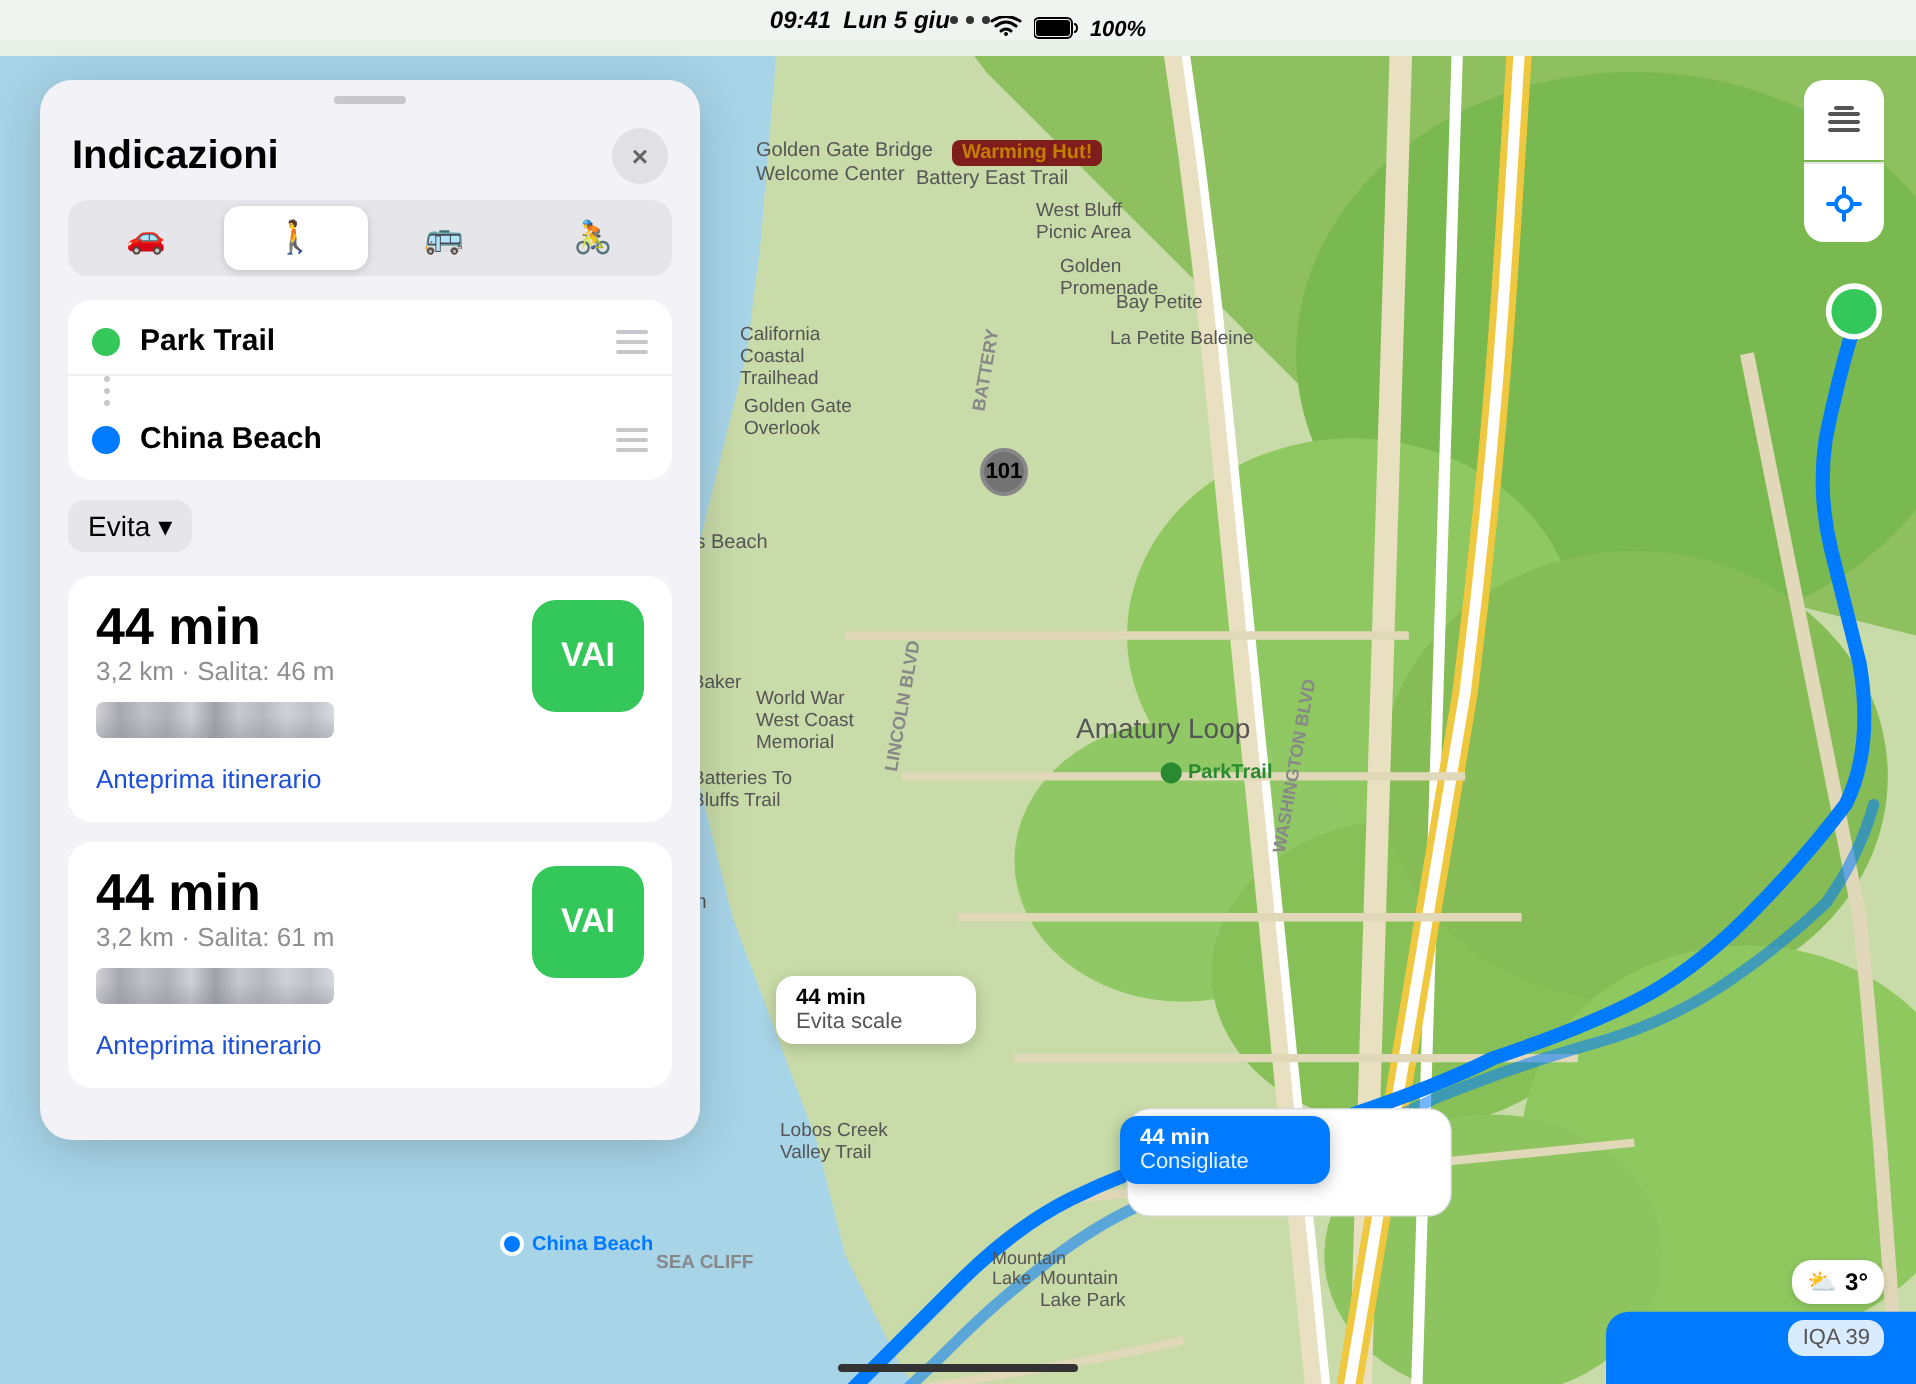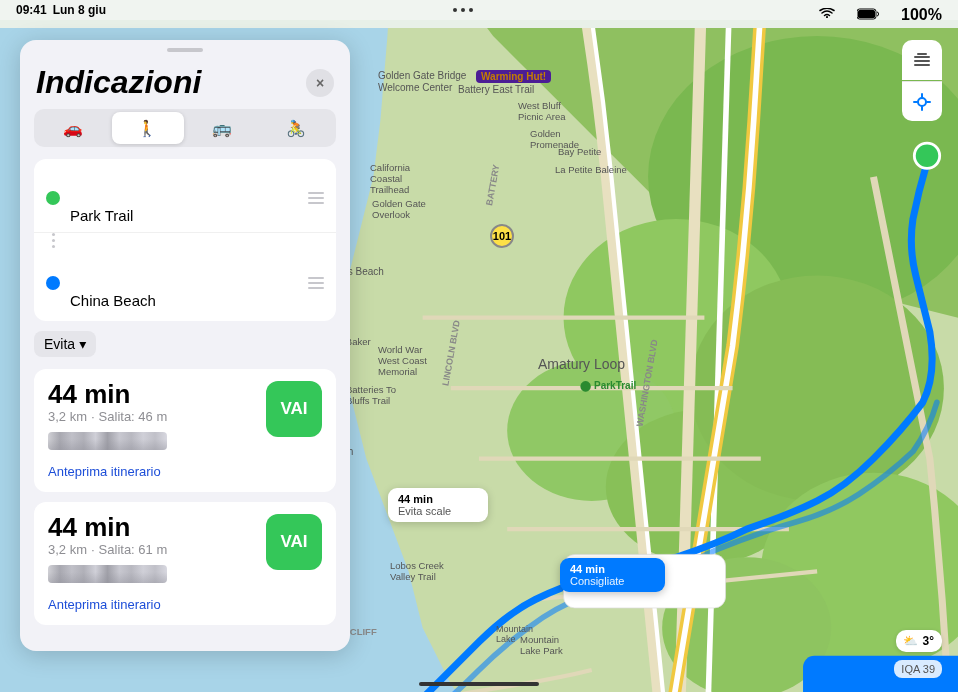--- a/index.html
+++ b/index.html
@@ -13,29 +13,30 @@
     }
 
     
     .status-bar {
       position: absolute;
       top: 0; left: 0; right: 0;
       height: 20px;
       background: #f0f4f0;
       display: flex;
       align-items: center;
-      justify-content: space-between;
+      justify-content: center;
       padding: 0 16px;
       font-size: 12px;
       font-weight: 600;
       z-index: 100;
+      font-style: italic;
     }
     .status-bar-left { display: flex; gap: 6px; align-items: center; }
     .status-bar-center { display: flex; gap: 4px; }
-    .status-bar-right { display: flex; gap: 22px; align-items: center; font-size: 16px; margin-top: 10px; }
+    .status-bar-right { display: flex; gap: 6px; align-items: center; font-size: 11px; margin-top: 10px; }
     .dot { width: 4px; height: 4px; background: #333; border-radius: 50%; }
 
     
     .map-area {
       position: absolute;
       top: 28px; left: 0; right: 0; bottom: 0;
       background: #d4e8c2;
       overflow: hidden;
     }
 
@@ -68,24 +69,23 @@
     }
 
     .sidebar-header {
       display: flex;
       align-items: center;
       justify-content: space-between;
       padding: 8px 16px 8px;
     }
 
     .sidebar-title {
-      font-size: 32px;
+      font-size: 20px;
       font-weight: 700;
       color: #000;
-      font-style: italic;
     }
 
     .close-btn {
       width: 28px; height: 28px;
       background: #e0e0e5;
       border-radius: 50%;
       display: flex; align-items: center; justify-content: center;
       font-size: 14px;
       color: #666;
       cursor: pointer;
@@ -151,22 +151,21 @@
       width: 14px; height: 14px;
       background: #007aff;
       border-radius: 50%;
       flex-shrink: 0;
     }
 
     .route-input-text {
       flex: 1;
       font-size: 15px;
       color: #000;
-      font-weight: 400;
-      margin-top: 36px;
+      font-weight: 700;
     }
 
     .sep-dot { width: 3px; height: 3px; background: #c7c7cc; border-radius: 50%; }
 
     .hamburger-icon {
       display: flex;
       flex-direction: column;
       gap: 3px;
       cursor: pointer;
     }
@@ -328,21 +327,21 @@
       border-radius: 2px;
       z-index: 200;
     }
   </style>
 </head>
 <body>
 
 <div class="status-bar">
   <div class="status-bar-left">
     <span>09:41</span>
-    <span>Lun 8 giu</span>
+    <span>Lun 5 giu</span>
   </div>
   <div class="status-bar-center">
     <div class="dot"></div>
     <div class="dot"></div>
     <div class="dot"></div>
   </div>
   <div class="status-bar-right">
     <span>
       <svg width="16" height="12" viewBox="0 0 16 12">
         <path d="M8 10 a1 1 0 1 1 0.001 0z" fill="#000"></path>
@@ -418,23 +417,23 @@
   </svg>
 
   <div style="position:absolute;top:42px;left:378px;font-size:10px;color:#555;font-weight:500;max-width:120px;line-height:1.2;">Golden Gate Bridge<br>Welcome Center</div>
   <div style="position:absolute;top:56px;left:458px;font-size:10px;color:#555;font-weight:500;">Battery East Trail</div>
   <div style="position:absolute;top:72px;left:518px;font-size:9.5px;color:#555;font-weight:500;">West Bluff<br>Picnic Area</div>
   <div style="position:absolute;top:100px;left:530px;font-size:9.5px;color:#555;font-weight:500;">Golden<br>Promenade</div>
   <div style="position:absolute;top:118px;left:558px;font-size:9.5px;color:#555;font-weight:500;">Bay Petite</div>
   <div style="position:absolute;top:136px;left:555px;font-size:9.5px;color:#555;font-weight:500;">La Petite Baleine</div>
   <div style="position:absolute;top:134px;left:370px;font-size:9.5px;color:#555;font-weight:500;">California<br>Coastal<br>Trailhead</div>
   <div style="position:absolute;top:170px;left:372px;font-size:9.5px;color:#555;font-weight:500;">Golden Gate<br>Overlook</div>
-  <div style="position:absolute;top:42px;left:476px;font-size:10px;color:#c47e00;font-weight:700;background:#4c1d95;border-radius:4px;padding:1px 5px;">Warming Hut!</div>
-
-  <div style="position:absolute;top:196px;left:490px;font-size:11px;font-weight:700;background:#fde047;border:2px solid #888;border-radius:50%;width:24px;height:24px;display:flex;align-items:center;justify-content:center;">101</div>
+  <div style="position:absolute;top:42px;left:476px;font-size:10px;color:#c47e00;font-weight:700;background:#7f1d1d;border-radius:4px;padding:1px 5px;">Warming Hut!</div>
+
+  <div style="position:absolute;top:196px;left:490px;font-size:11px;font-weight:700;background:#737373;border:2px solid #888;border-radius:50%;width:24px;height:24px;display:flex;align-items:center;justify-content:center;">101</div>
   <div style="position:absolute;top:238px;left:308px;font-size:10px;color:#555;font-weight:500;">Marshall's Beach</div>
   <div style="position:absolute;top:308px;left:320px;font-size:9.5px;color:#555;font-weight:500;">North Baker<br>Beach</div>
   <div style="position:absolute;top:316px;left:378px;font-size:9.5px;color:#555;font-weight:500;">World War<br>West Coast<br>Memorial</div>
   <div style="position:absolute;top:356px;left:346px;font-size:9.5px;color:#555;font-weight:500;">Batteries To<br>Bluffs Trail</div>
   <div style="position:absolute;top:418px;left:296px;font-size:10px;color:#555;font-weight:500;">Baker Beach</div>
   <div style="position:absolute;top:328px;left:538px;font-size:14px;color:#555;font-weight:500;">Amatury Loop</div>
   <div style="position:absolute;top:352px;left:580px;font-size:10px;color:#2a8a30;font-weight:600;">
     ⬤ ParkTrail
   </div>
   <div style="position:absolute;top:532px;left:390px;font-size:9.5px;color:#555;font-weight:500;">Lobos Creek<br>Valley Trail</div>

